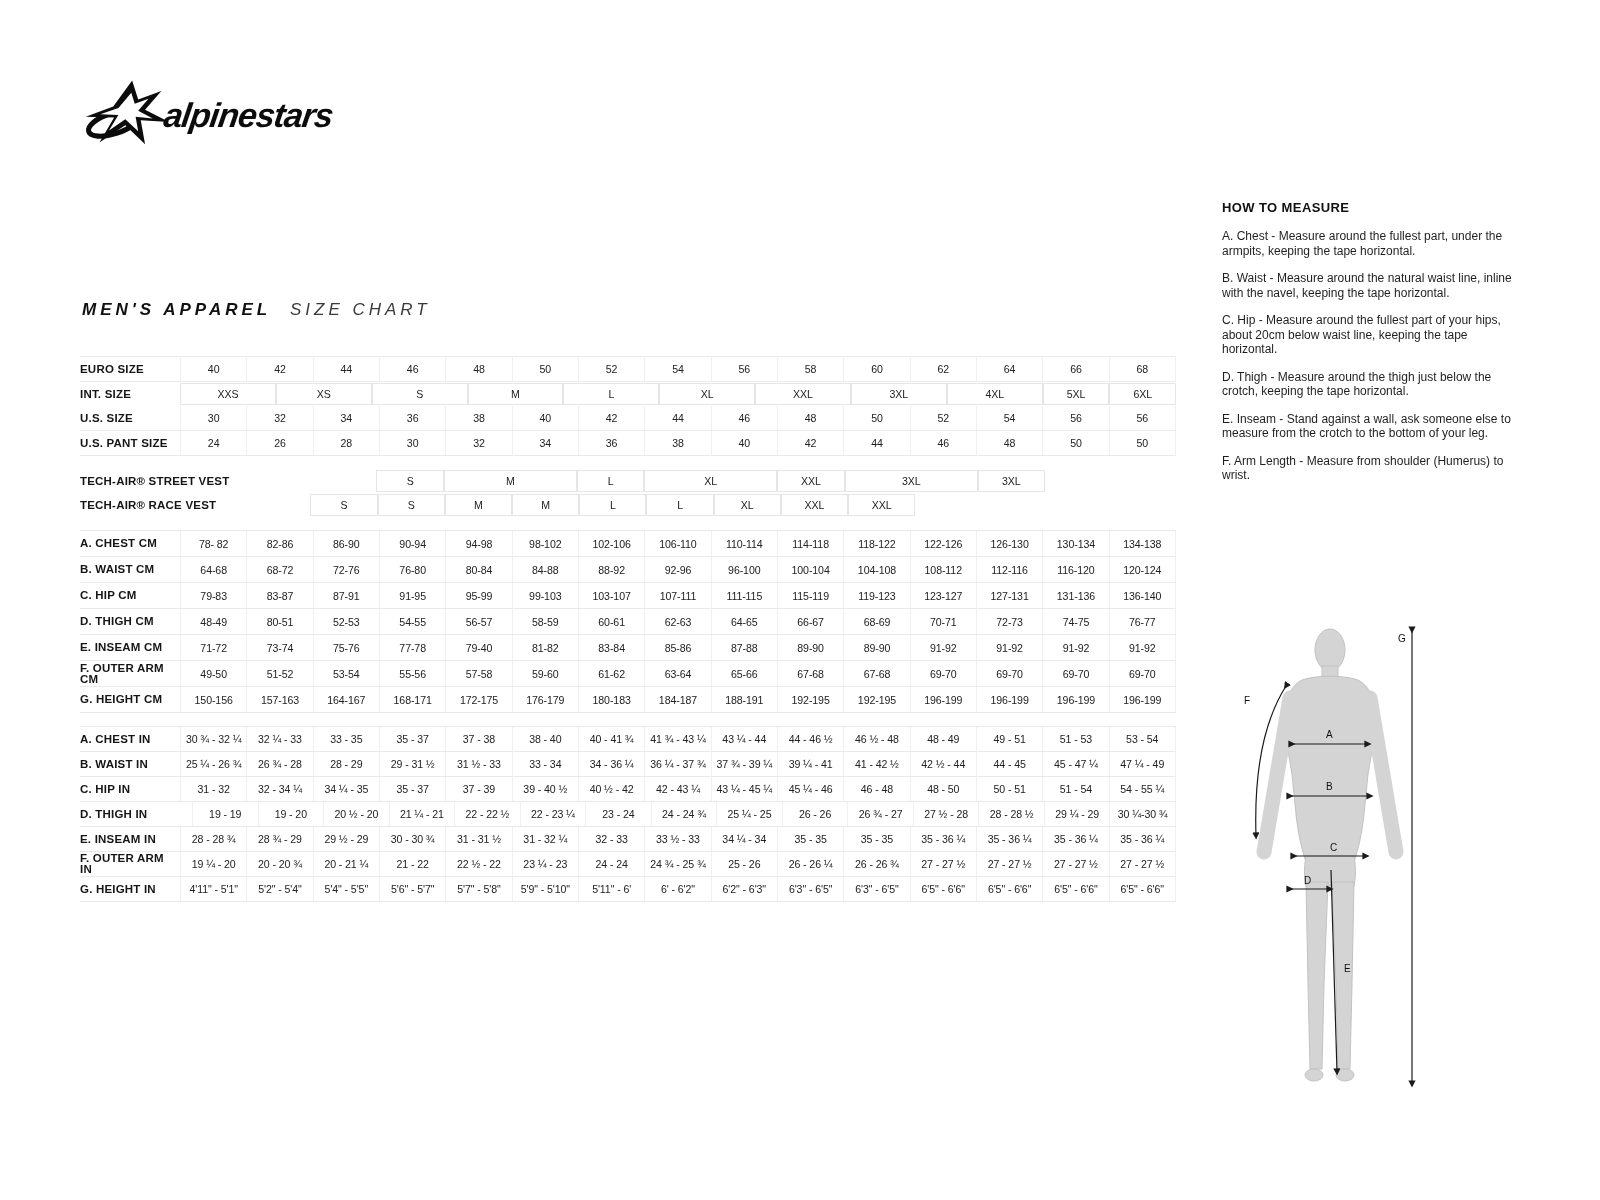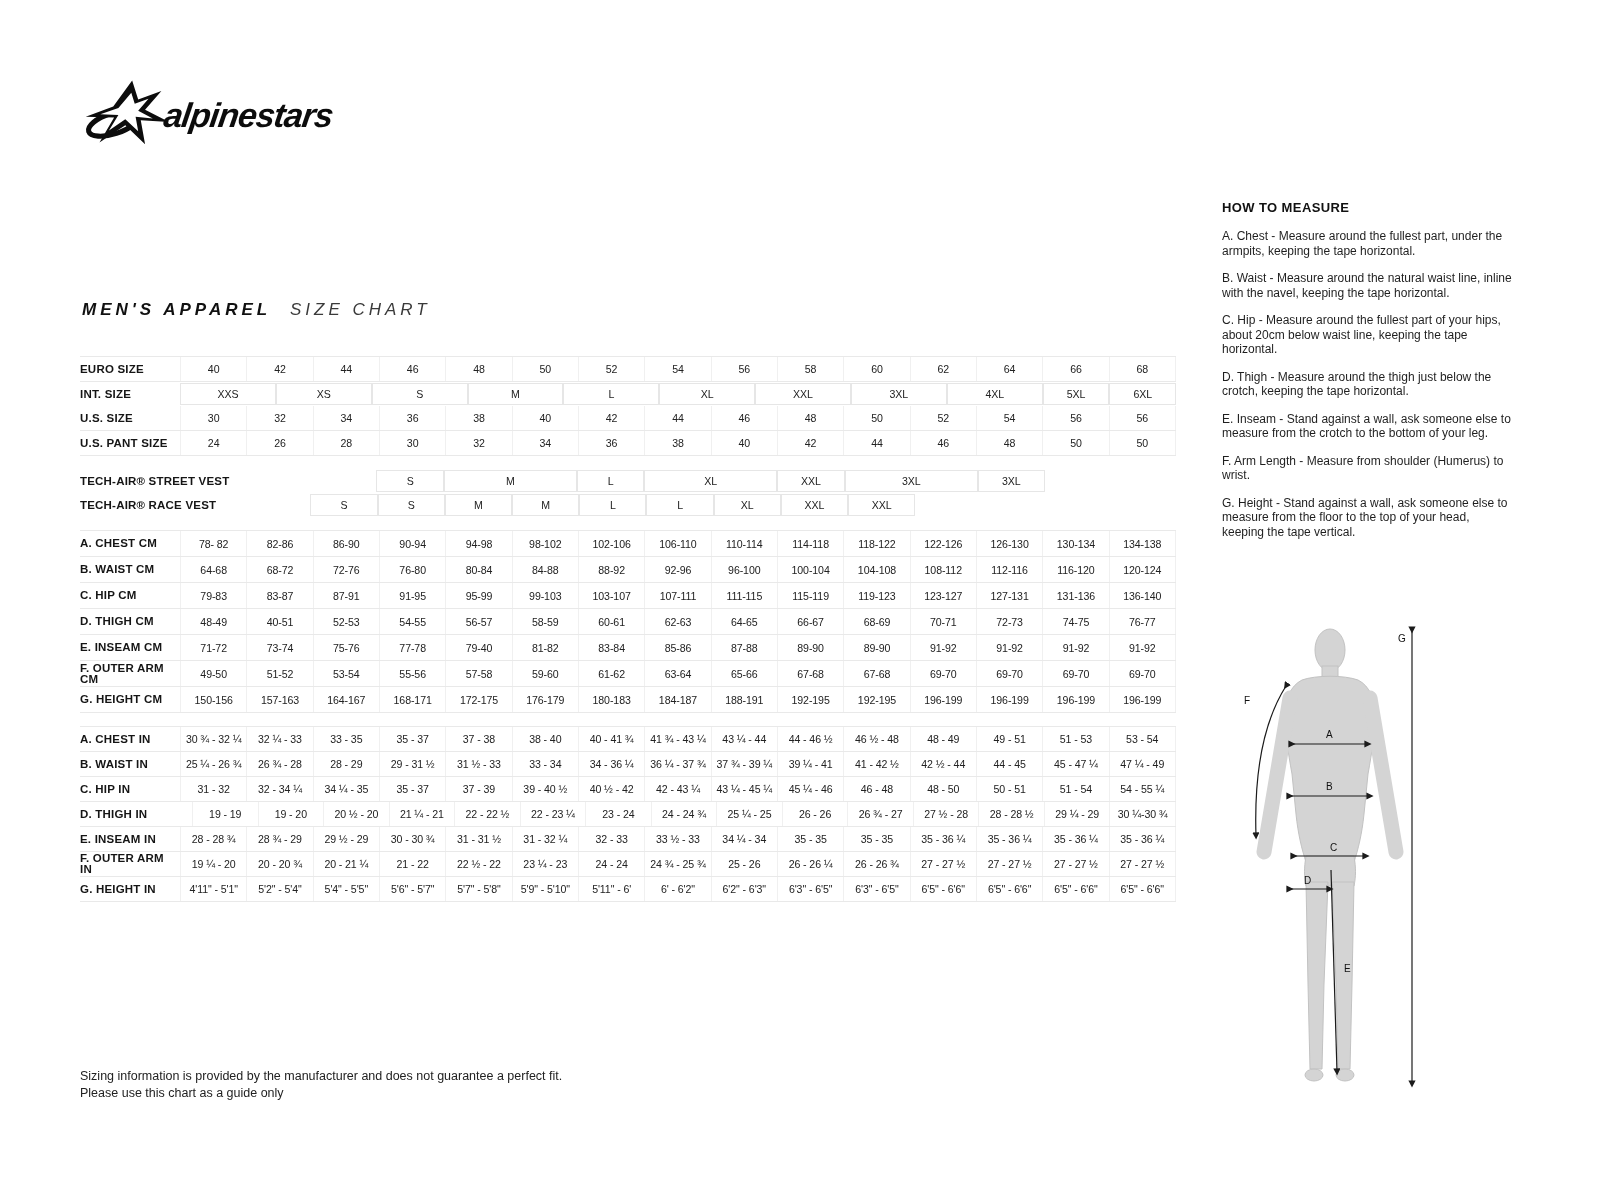--- a/index.html
+++ b/index.html
@@ -230,21 +230,21 @@
             <div class="tcell" style="flex-grow: 1;">123-127</div>
             <div class="tcell" style="flex-grow: 1;">127-131</div>
             <div class="tcell" style="flex-grow: 1;">131-136</div>
             <div class="tcell" style="flex-grow: 1;">136-140</div>
           </div>
         </div>
         <div class="trow">
           <div class="tlabel">D. THIGH CM</div>
           <div class="tcells">
             <div class="tcell" style="flex-grow: 1;">48-49</div>
-            <div class="tcell" style="flex-grow: 1;">40-51</div>
+            <div class="tcell" style="flex-grow: 1;">80-51</div>
             <div class="tcell" style="flex-grow: 1;">52-53</div>
             <div class="tcell" style="flex-grow: 1;">54-55</div>
             <div class="tcell" style="flex-grow: 1;">56-57</div>
             <div class="tcell" style="flex-grow: 1;">58-59</div>
             <div class="tcell" style="flex-grow: 1;">60-61</div>
             <div class="tcell" style="flex-grow: 1;">62-63</div>
             <div class="tcell" style="flex-grow: 1;">64-65</div>
             <div class="tcell" style="flex-grow: 1;">66-67</div>
             <div class="tcell" style="flex-grow: 1;">68-69</div>
             <div class="tcell" style="flex-grow: 1;">70-71</div>
@@ -462,21 +462,20 @@
 
   <div class="measure-panel">
     <div class="measure-title">HOW TO MEASURE</div>
     <div id="measure-list">
         <div class="measure-item">A. Chest - Measure around the fullest part, under the armpits, keeping the tape horizontal.</div>
         <div class="measure-item">B. Waist - Measure around the natural waist line, inline with the navel, keeping the tape horizontal.</div>
         <div class="measure-item">C. Hip - Measure around the fullest part of your hips, about 20cm below waist line, keeping the tape horizontal.</div>
         <div class="measure-item">D. Thigh - Measure around the thigh just below the crotch, keeping the tape horizontal.</div>
         <div class="measure-item">E. Inseam - Stand against a wall, ask someone else to measure from the crotch to the bottom of your leg.</div>
         <div class="measure-item">F. Arm Length - Measure from shoulder (Humerus) to wrist.</div>
-        <div class="measure-item">G. Height - Stand against a wall, ask someone else to measure from the floor to the top of your head, keeping the tape vertical.</div>
       </div>
   </div>
 
   <div class="diagram">
     <svg width="210" height="470" viewBox="0 0 210 470">
       <defs>
         <marker id="arr" markerWidth="6" markerHeight="6" refX="3" refY="3" orient="auto">
           <path d="M0,0 L6,3 L0,6 Z" fill="#1b1b1b"></path>
         </marker>
       </defs>
@@ -509,18 +508,14 @@
         <text x="4" y="80">F</text>
         <text x="86" y="114">A</text>
         <text x="86" y="166">B</text>
         <text x="90" y="227">C</text>
         <text x="64" y="260">D</text>
         <text x="104" y="348">E</text>
       </g>
     </svg>
   </div>
 
-  <div class="footer">
-    <div>Sizing information is provided by the manufacturer and does not guarantee a perfect fit.</div>
-    <div>Please use this chart as a guide only</div>
-  </div>
 
 </div>
 
 </body></html>

